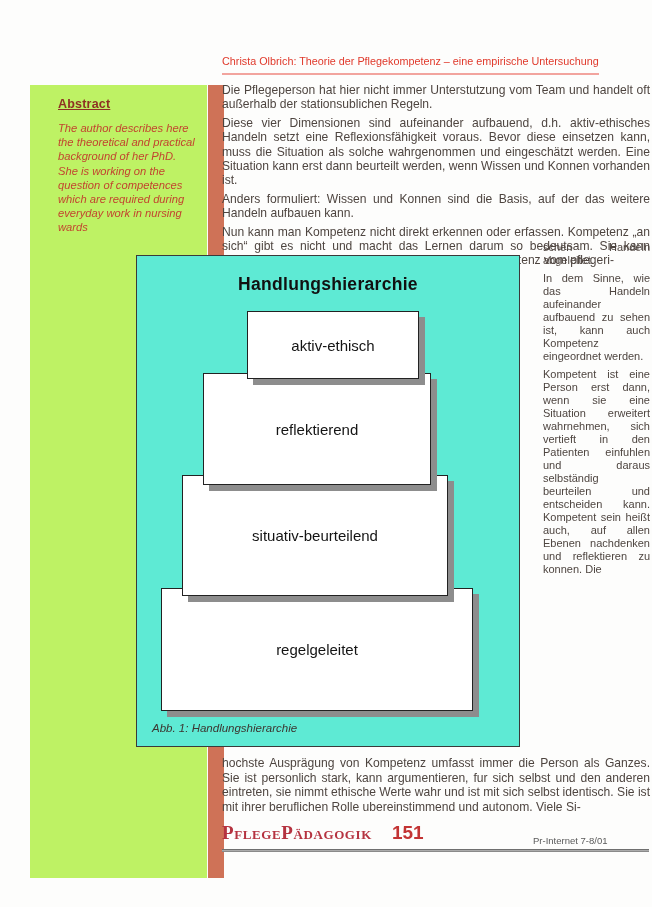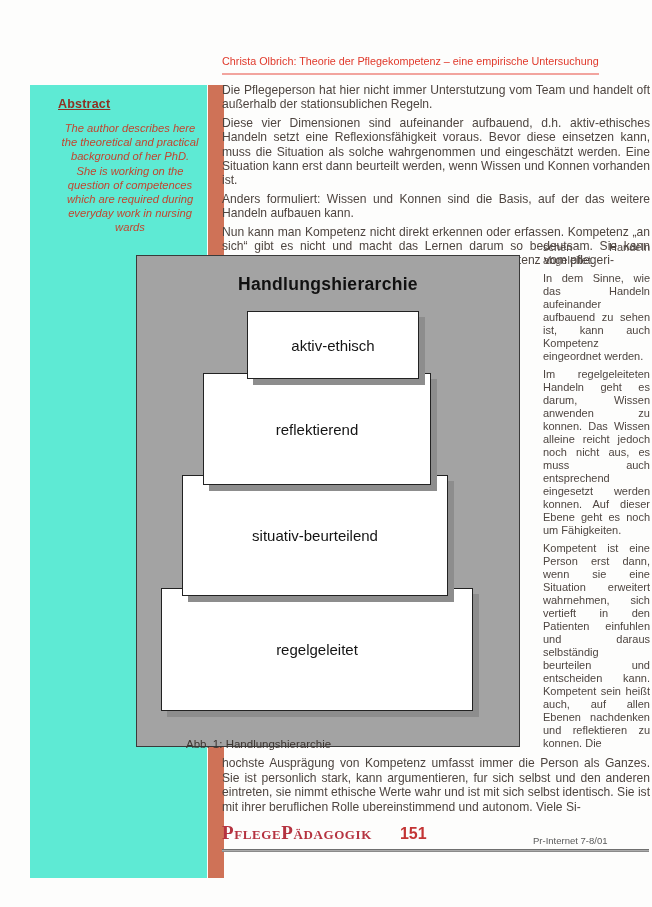--- a/index.html
+++ b/index.html
@@ -2,21 +2,21 @@
 <html><head>
 <meta charset="utf-8">
 <style>
   * { margin:0; padding:0; box-sizing:border-box; }
   html,body { background:#ffffff; }
   .page {
     position:relative; width:652px; height:907px; overflow:hidden;
     background:#fdfdfc; font-family:"Liberation Sans", sans-serif;
   }
   
-  .abstract-panel { position:absolute; left:30px; top:85px; width:177px; height:793px; background:#5eead4; z-index:0;text-align:center; }
+  .abstract-panel { position:absolute; left:30px; top:85px; width:177px; height:793px; background:#bef264; z-index:0; }
   .accent-bar { position:absolute; left:208px; top:85px; width:16px; height:793px; background:#cf7257; z-index:0; }
   .abstract-title {
     position:absolute; left:28px; top:12px; font-size:12.5px; font-weight:bold;
     color:#8e3123; text-decoration:underline; letter-spacing:0.2px;
   }
   .abstract-body {
     position:absolute; left:28px; top:36px; width:144px;
     font-style:italic; font-size:11.2px; line-height:14.2px; color:#c2452f;
   }
   
@@ -36,50 +36,50 @@
     font-size:11px; line-height:13px; color:#4e4540; text-align:justify;
   }
   .right-col p { margin:0 0 5px 16px; }
   .body-bottom {
     position:absolute; left:222px; top:756px; width:428px; z-index:1;
     font-size:12.1px; line-height:14.6px; color:#4e4540; text-align:justify;
   }
   
   .figure {
     position:absolute; left:136px; top:255px; width:384px; height:492px;
-    background:#a3a3a3; border:1px solid #3a3a3a; z-index:5;
+    background:#5eead4; border:1px solid #3a3a3a; z-index:5;
   }
   .fig-title {
     position:absolute; top:18px; left:0; width:100%; text-align:center;
     font-size:17.5px; font-weight:bold; color:#111; letter-spacing:0.3px;
   }
   .level {
     position:absolute; background:#ffffff; border:1.4px solid #222;
     box-shadow:6px 6px 0 #8d8d8d; display:flex; align-items:center; justify-content:center;
     font-size:15px; color:#141414;
   }
   .lv1 { left:110px; top:55px;  width:172px; height:68px;  z-index:4; }
   .lv2 { left:66px;  top:117px; width:228px; height:112px; z-index:3; }
   .lv3 { left:45px;  top:219px; width:266px; height:121px; z-index:2; }
   .lv4 { left:24px;  top:332px; width:312px; height:123px; z-index:1; }
   .fig-caption {
-    position:absolute; left:15px; top:482px;
-    font-size:11.5px; color:#3c3530;margin-left:34px;
+    position:absolute; left:15px; top:466px;
+    font-style:italic; font-size:11.5px; color:#3c3530;
   }
   
   .footer-brand {
     position:absolute; left:222px; top:822px; z-index:1;
     display:flex; align-items:baseline;
   }
   .brand-name {
     font-family:"Liberation Serif", serif; font-variant:small-caps; font-weight:bold;
     font-size:19px; color:#b53340; letter-spacing:0.6px;
   }
   .brand-page {
-    font-size:16px; font-weight:bold; color:#c33434; margin-left:28px;
+    font-size:19px; font-weight:bold; color:#c33434; margin-left:20px;
   }
   .footer-rule {
     position:absolute; left:222px; top:849px; width:427px; height:3px; z-index:1;
     background:#ababab; border-top:1px solid #6f6f6f; border-bottom:1px solid #8a8a8a;
   }
   .footer-issue {
     position:absolute; left:533px; top:835px; z-index:1;
     font-size:9.5px; color:#5a5a5a;
   }
 </style>
@@ -103,21 +103,20 @@
   <div class="body-top">
     <p>Die Pflegeperson hat hier nicht immer Unterstutzung vom Team und handelt oft außerhalb der stationsublichen Regeln.</p>
     <p>Diese vier Dimensionen sind aufeinander aufbauend, d.h. aktiv-ethisches Handeln setzt eine Reflexionsfähigkeit voraus. Bevor diese einsetzen kann, muss die Situation als solche wahrgenommen und eingeschätzt werden. Eine Situation kann erst dann beurteilt werden, wenn Wissen und Konnen vorhanden ist.</p>
     <p>Anders formuliert: Wissen und Konnen sind die Basis, auf der das weitere Handeln aufbauen kann.</p>
     <p>Nun kann man Kompetenz nicht direkt erkennen oder erfassen. Kompetenz „an sich“ gibt es nicht und macht das Lernen darum so bedeutsam. Sie kann abgeleitet und interpretiert werden. So habe ich Kompetenz vom pflegeri-</p>
   </div>
 
   <div class="right-col">
     <p>schen Handeln abgeleitet.</p>
     <p>In dem Sinne, wie das Handeln aufeinander aufbauend zu sehen ist, kann auch Kompetenz eingeordnet werden.</p>
-    <p>Im regelgeleiteten Handeln geht es darum, Wissen anwenden zu konnen. Das Wissen alleine reicht jedoch noch nicht aus, es muss auch entsprechend eingesetzt werden konnen. Auf dieser Ebene geht es noch um Fähigkeiten.</p>
     <p>Kompetent ist eine Person erst dann, wenn sie eine Situation erweitert wahrnehmen, sich vertieft in den Patienten einfuhlen und daraus selbständig beurteilen und entscheiden kann. Kompetent sein heißt auch, auf allen Ebenen nachdenken und reflektieren zu konnen. Die</p>
   </div>
 
   <div class="figure">
     <div class="fig-title">Handlungshierarchie</div>
     <div class="level lv2">
       <span>reflektierend</span>
     </div>
     <div class="level lv1">
       <span>aktiv-ethisch</span>

